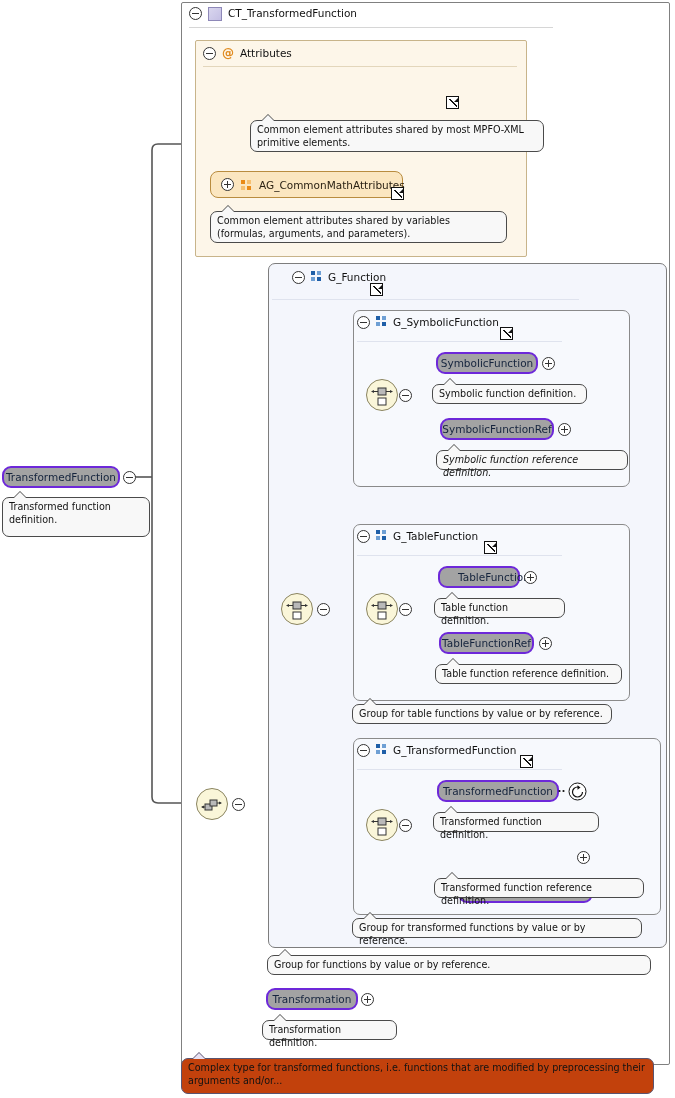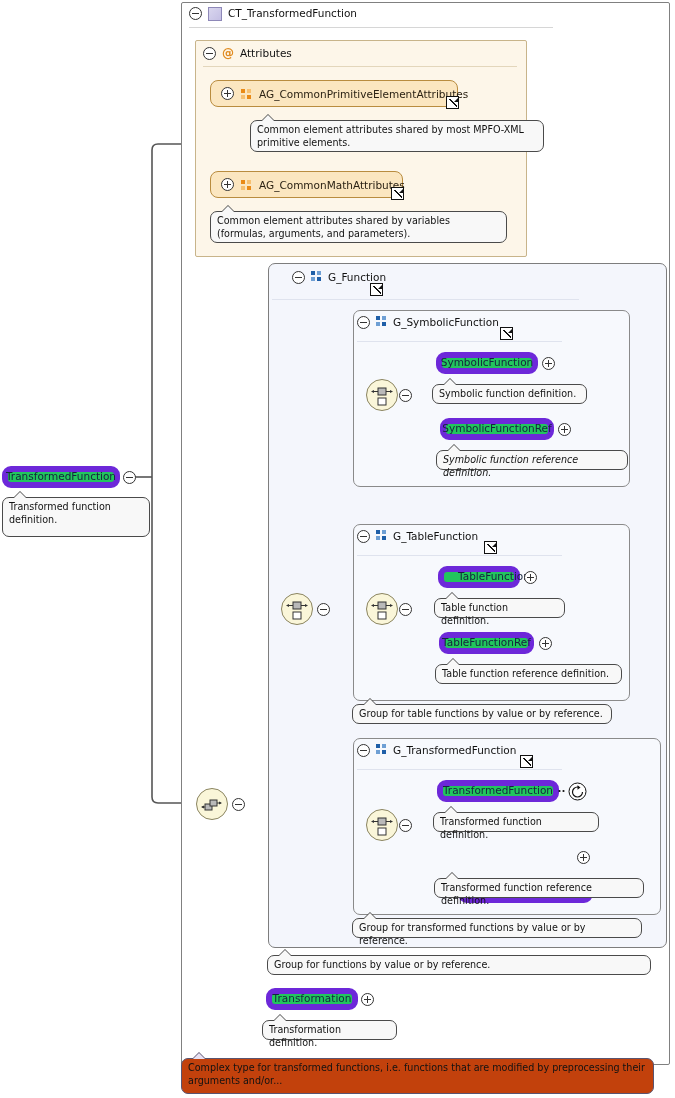--- a/index.html
+++ b/index.html
@@ -65,22 +65,22 @@
   .extlink::after{
     content:"";position:absolute;left:1.5px;top:1.5px;width:8px;height:8px;
     background:
       linear-gradient(45deg,transparent 48%,#111 48%,#111 60%,transparent 60%);
   }
   .extlink i{position:absolute;right:0.5px;top:0.5px;width:0;height:0;
     border-left:4px solid transparent;border-top:4px solid #111;transform:rotate(90deg);}
 
   
   .elem{
-    position:absolute;border:6px solid #6d28d9;background:#22c55e;
-    border-radius:9px;display:flex;align-items:flex-end;justify-content:center;
+    position:absolute;border:2px solid #6d28d9;background:#a3a3a3;
+    border-radius:9px;display:flex;align-items:center;justify-content:center;
     font-size:10.5px;color:#15243d;white-space:nowrap;padding:0 8px;
     box-sizing:border-box;
   }
   
   .agbox{
     position:absolute;background:#fbe6c0;border:1px solid #b98c3f;
     border-radius:8px 8px 2px 8px;display:flex;align-items:center;gap:7px;
     padding:0 10px;box-sizing:border-box;font-size:10.5px;color:#2b2214;
     white-space:nowrap;
   }
@@ -164,30 +164,20 @@
   <div class="hdrline" style="left:189px;top:27px;width:364px;"></div>
 
   <div class="attrbox" style="left:195px;top:40px;width:330px;height:215px;"></div>
   <div class="hdr" style="left:203px;top:47px;">
     <span class="pm"></span>
     <span class="atsym">@</span>
     <span class="lbl">Attributes</span>
   </div>
   <div class="hdrline" style="left:203px;top:66px;width:314px;background:#e3d6bb;"></div>
 
-  <div class="agbox" style="left:210px;top:80px;width:248px;height:27px;">
-    <span class="pm plus"></span>
-    <span class="gicon orange">
-        <i></i>
-        <i></i>
-        <i></i>
-        <i></i>
-      </span>
-    <span>AG_CommonPrimitiveElementAttributes</span>
-  </div>
   <span class="extlink" style="left:446px;top:96px;">
       <i></i>
     </span>
   <div class="note" style="left:210px;top:120px;width:294px;height:32px;margin-left:40px;">
     <span>Common element attributes shared by most MPFO-XML primitive elements.</span>
   </div>
 
   <div class="agbox" style="left:210px;top:171px;width:193px;height:27px;">
     <span class="pm plus"></span>
     <span class="gicon orange">

